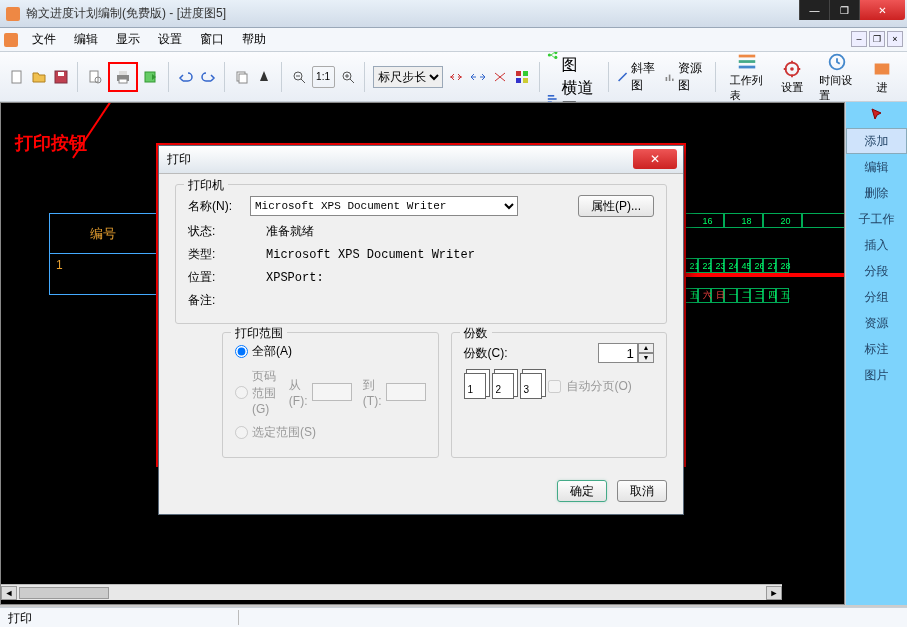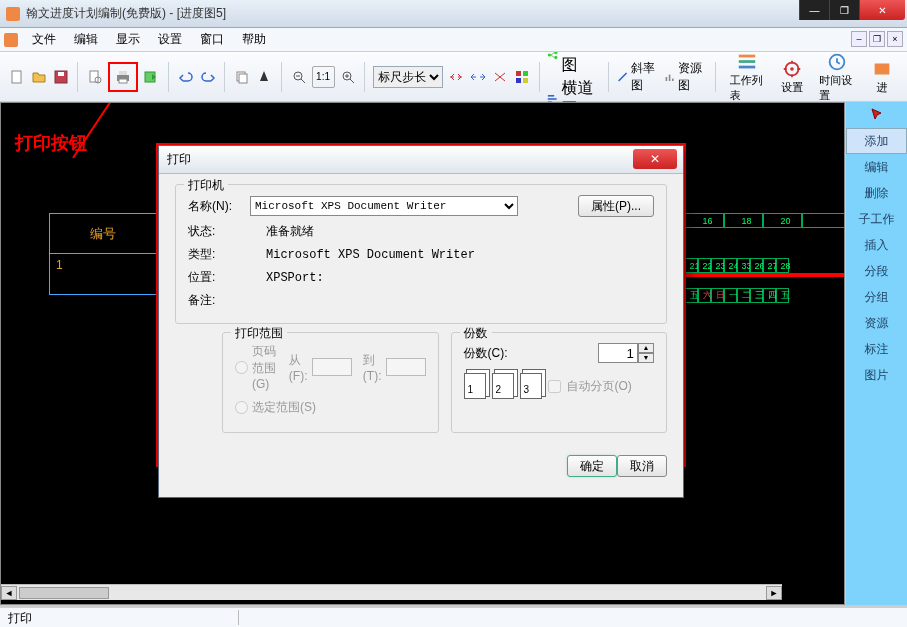--- a/index.html
+++ b/index.html
@@ -74,21 +74,21 @@
 .radio-row { display: flex; align-items: center; gap: 4px; margin-bottom: 8px; font-size: 12px; }
 .radio-row.dis { color: #999; }
 .radio-row input[type=text] { width: 40px; height: 18px; border: 1px solid #bbb; background: #f5f5f5; }
 .copies-row { display: flex; align-items: center; gap: 8px; margin-bottom: 10px; }
 .spin { display: flex; }
 .spin input { width: 40px; height: 20px; border: 1px solid #888; text-align: right; padding-right: 3px; }
 .spin .ud { width: 16px; display: flex; flex-direction: column; }
 .spin .ud div { height: 10px; border: 1px solid #888; background: #eee; font-size: 7px; text-align: center; line-height: 8px; }
 .collate { display: flex; align-items: center; gap: 6px; }
 .page-icon { width: 22px; height: 26px; border: 1px solid #666; background: #fff; position: relative; font-size: 10px; padding: 10px 0 0 3px; box-shadow: 3px -3px 0 #fff, 3px -3px 0 1px #666; }
-.dlg-foot { display: flex; justify-content: flex-end; padding: 4px 16px 20px; }
+.dlg-foot { display: flex; justify-content: flex-end; gap: 10px; padding: 4px 16px 12px; }
 .dlg-foot .btn.primary { border-color: #4a8; box-shadow: 0 0 3px #4a84; }
 </style>
 </head>
 <body>
 
 <div class="titlebar">
   <div class="app-icon"></div>
   <div class="title">翰文进度计划编制(免费版) - [进度图5]</div>
   <div class="win-btns">
     <div class="win-btn">—</div>
@@ -299,21 +299,21 @@
           <div class="cal-cell" style="width:39px">18</div>
           <div class="cal-cell" style="width:39px">20</div>
           <div class="cal-cell" style="width:52px"></div>
         </div>
         <div style="height:30px"></div>
         <div class="cal-row">
           <div class="cal-cell">21</div>
           <div class="cal-cell">22</div>
           <div class="cal-cell">23</div>
           <div class="cal-cell">24</div>
-          <div class="cal-cell">33</div>
+          <div class="cal-cell">45</div>
           <div class="cal-cell">26</div>
           <div class="cal-cell">27</div>
           <div class="cal-cell">28</div>
         </div>
         <div style="height:15px"></div>
         <div class="cal-row">
           <div class="cal-cell">五</div>
           <div class="cal-cell r">六</div>
           <div class="cal-cell r">日</div>
           <div class="cal-cell">一</div>
@@ -387,20 +387,24 @@
           <div class="val">XPSPort:</div>
         </div>
       <div class="frow">
           <div class="lbl">备注:</div>
         </div>
     </div>
 
     <div class="two-col">
       <div class="grp">
         <div class="grp-title">打印范围</div>
+        <div class="radio-row">
+            <input type="radio" checked="" style="">
+            <span>全部(A)</span>
+          </div>
         <div class="radio-row dis"><input type="radio" disabled="" style=""><span>页码范围(G)</span>&nbsp;<span>从(F):</span><input type="text" disabled="" style="">&nbsp;<span>到(T):</span><input type="text" disabled="" style=""></div>
         <div class="radio-row dis">
             <input type="radio" disabled="" style="">
             <span>选定范围(S)</span>
           </div>
       </div>
       <div class="grp">
         <div class="grp-title">份数</div>
         <div class="copies-row">
           <span>份数(C):</span>

